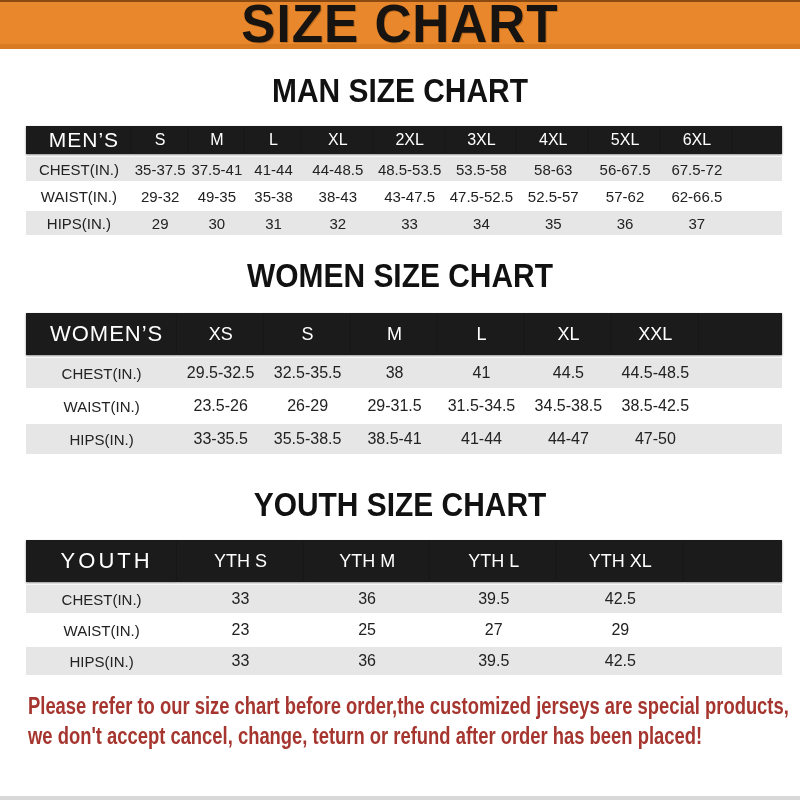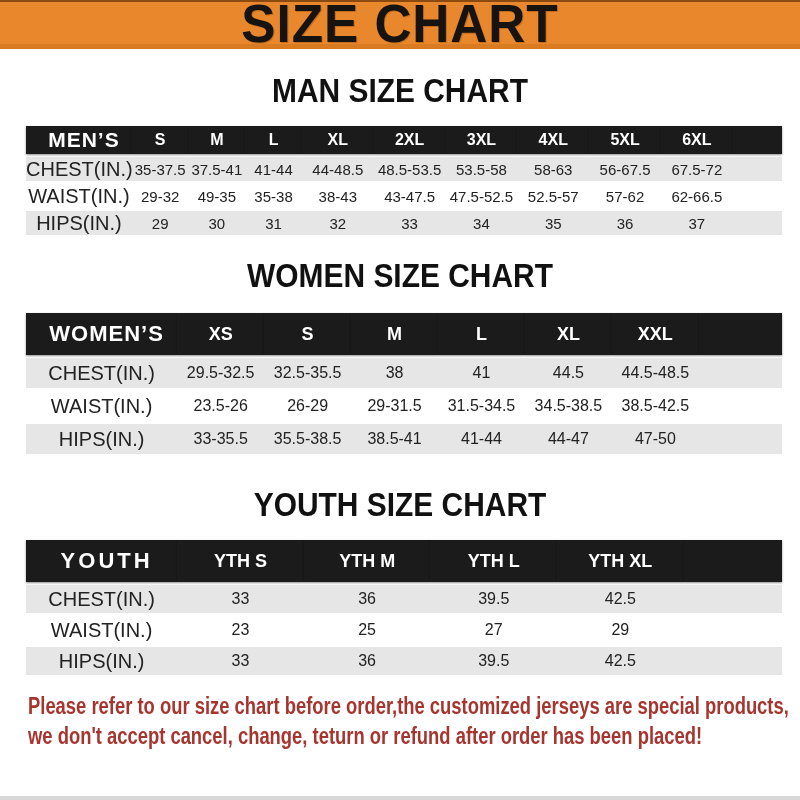--- a/index.html
+++ b/index.html
@@ -29,41 +29,41 @@
   .youth .section-heading { margin:28px 0 13px; }
 
   
   table.size-table {
     width:756px; margin-left:26px; table-layout:fixed;
     border-collapse:separate; border-spacing:0 3px;
   }
   .women-table, .youth-table { border-spacing:0 4px; }
 
   table.size-table thead th {
-    background:var(--header-bg,#1b1b1b); color:#fff; font-weight:700;
+    background:var(--header-bg,#1b1b1b); color:#fff; font-weight:400;
     text-align:center; vertical-align:middle; white-space:nowrap;
     box-shadow:0 1px 2px rgba(0,0,0,.45);
   }
   .men-table   thead th { height:28px; font-size:16px; }
   .women-table thead th, .youth-table thead th { height:42px; font-size:18px; }
 
   thead th.lbl { text-align:left; padding-left:10px; font-weight:700; }
   .men-table   thead th.lbl { font-size:21px; letter-spacing:1px; }
   .women-table thead th.lbl { font-size:22px; letter-spacing:1px;margin-top:24px; }
   .youth-table thead th.lbl { font-size:22px; letter-spacing:3px; }
 
   table.size-table tbody td {
     text-align:center; vertical-align:middle; color:#222;
     background:#ffffff; white-space:nowrap;
   }
   .men-table   tbody td { height:24px; font-size:15px; }
   .women-table tbody td { height:30px; font-size:16px; }
   .youth-table tbody td { height:28px; font-size:16px; }
   table.size-table tbody tr:nth-child(odd) td { background:var(--row-gray,#e6e6e6); }
-  tbody td.rlbl { font-size:20px; color:#1a1a1a; }
+  tbody td.rlbl { font-size:15px; color:#1a1a1a; }
 
   
   .men-table   col.c-lbl { width:14%; }
   .men-table   col.c-s   { width:7.5%; }
   .men-table   col.c-w   { width:9.5%; }
   .men-table   col.c-end { width:6.5%; }
   .women-table col.c-lbl { width:20%; }
   .women-table col.c-w   { width:11.5%; }
   .women-table col.c-end { width:11%; }
   .youth-table col.c-lbl { width:20%; }

